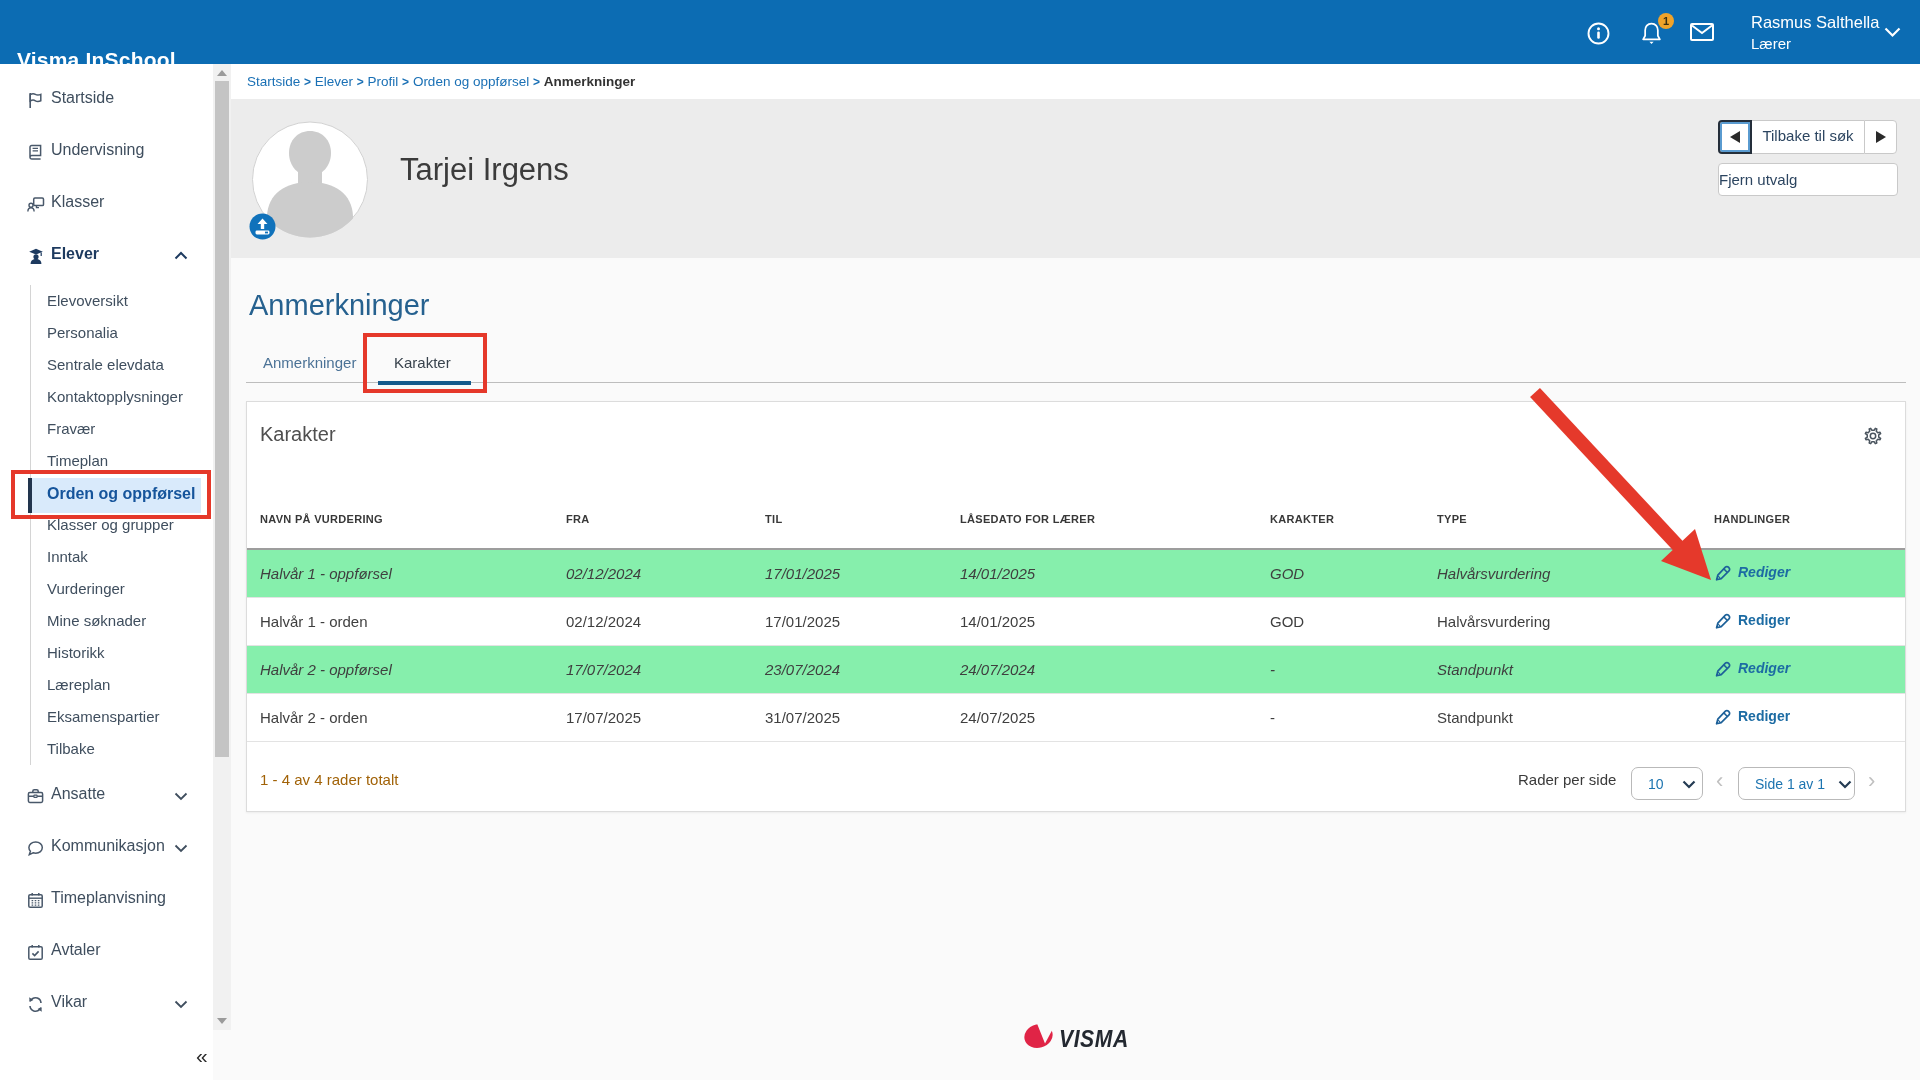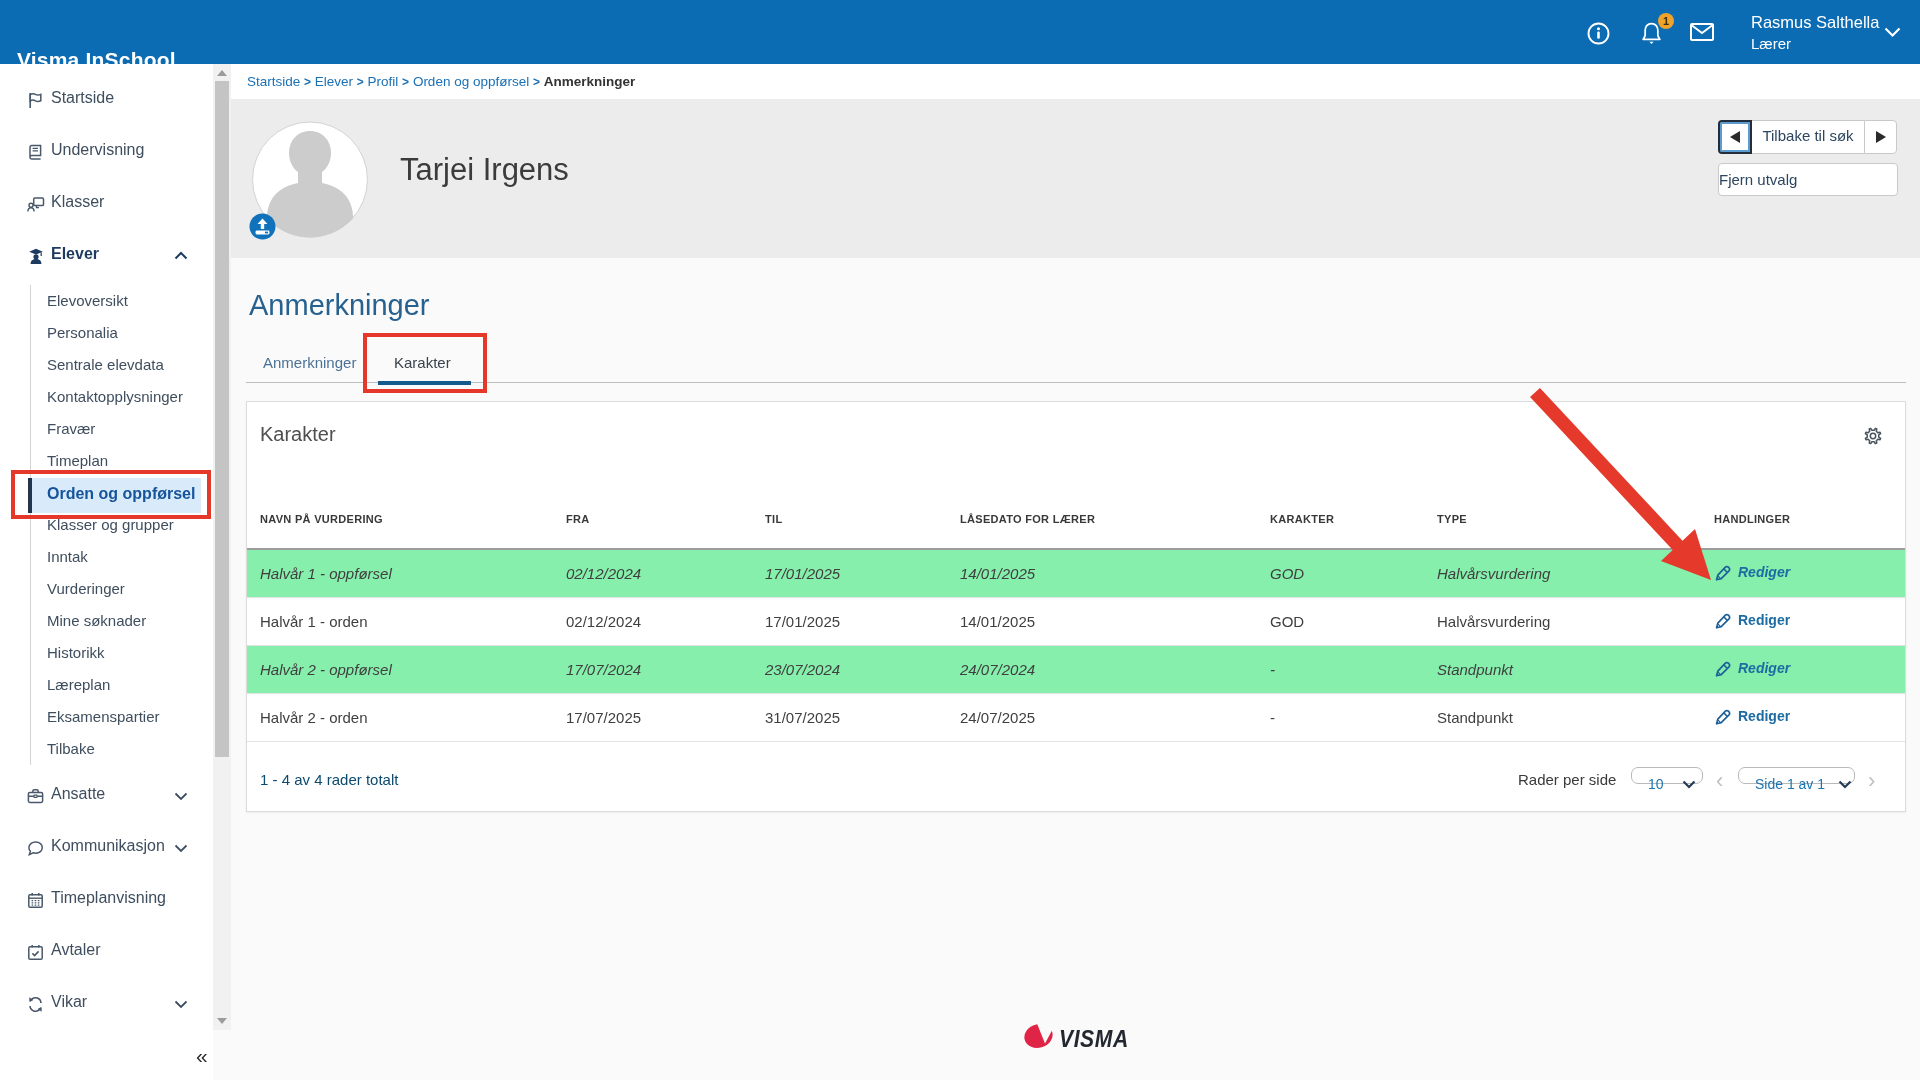--- a/index.html
+++ b/index.html
@@ -59,21 +59,21 @@
 #card h2 { position:absolute; left:13px; top:21px; font-size:20px; font-weight:400; color:#4f4f4f; }
 .thead { position:absolute; top:111px; font-size:11px; font-weight:700; color:#383838; letter-spacing:0.3px;text-align:center; }
 #theadline { position:absolute; left:0px; top:146px; width:1658px; height:2px; background:#9d9d9d; }
 .row { position:absolute; left:0px; width:1658px; height:48px; border-bottom:1px solid #e3e3e3; }
 .row.odd { background:#86efac;font-style:italic; }
 .cell { position:absolute; top:15px; font-size:15px; color:#3f3f3f; }
 .rediger { position:absolute; left:1491px; top:14px; color:#1c6ba3; font-weight:700; font-size:14px; }
 .pencil { position:absolute; left:1467px; top:14px; }
 #tfoot { position:absolute; left:0; top:339px; width:100%; }
 
-.selbox { position:absolute; height:17px; background:#fff; border:1px solid #b9b9b9; border-radius:7px; color:#1c74b0; font-size:14px;text-align:center; }
+.selbox { position:absolute; height:33px; background:#fff; border:1px solid #b9b9b9; border-radius:7px; color:#1c74b0; font-size:14px;text-align:center; }
 
 
 #arrow-svg { position:absolute; left:0; top:0; width:1920px; height:1080px; pointer-events:none; }
 </style>
 </head>
 <body>
 
 <div id="topbar">
   <div id="logo">Visma InSchool</div>
 
@@ -331,21 +331,21 @@
       <div class="cell" style="left:1190px">Standpunkt</div>
       <svg class="pencil" width="18" height="18" viewBox="0 0 18 18">
           <path fill="none" stroke="#1d6199" stroke-width="1.7" stroke-linejoin="round" stroke-linecap="round" d="M11.4 3.2 a2.1 2.1 0 0 1 3.0 0 l0.6 0.6 a2.1 2.1 0 0 1 0 3.0 L7.2 14.6 L2.6 15.8 L3.8 11.2 Z"></path>
           <path fill="none" stroke="#1d6199" stroke-width="1.5" d="M9.8 4.9 L13.4 8.5"></path>
           <path fill="none" stroke="#1d6199" stroke-width="1.2" d="M4.2 12.2 L6.1 14.1"></path>
         </svg>
       <div class="rediger">Rediger</div>
     </div>
 
     <div id="tfoot">
-      <div class="abs" style="left:13px;top:30px;font-size:15px;color:#0c4a6e;">1 - 4 av 4 rader totalt</div>
+      <div class="abs" style="left:13px;top:30px;font-size:15px;color:#a16207;">1 - 4 av 4 rader totalt</div>
       <div class="abs" style="left:1271px;top:30px;font-size:15px;color:#3a3a3a;">Rader per side</div>
       <div class="selbox" style="left:1384px;top:26px;width:72px;">
         <span class="abs" style="left:16px;top:8px;">10</span>
         <svg class="abs" style="left:50px;top:12px" width="14" height="9">
             <path d="M1.5 1.5 L7 7 L12.5 1.5" fill="none" stroke="#243b53" stroke-width="2.2"></path>
           </svg>
       </div>
       <div class="abs" style="left:1469px;top:27px;color:#c0c0c0;font-size:22px;">‹</div>
       <div class="selbox" style="left:1491px;top:26px;width:117px;">
         <span class="abs" style="left:16px;top:8px;">Side 1 av 1</span>

